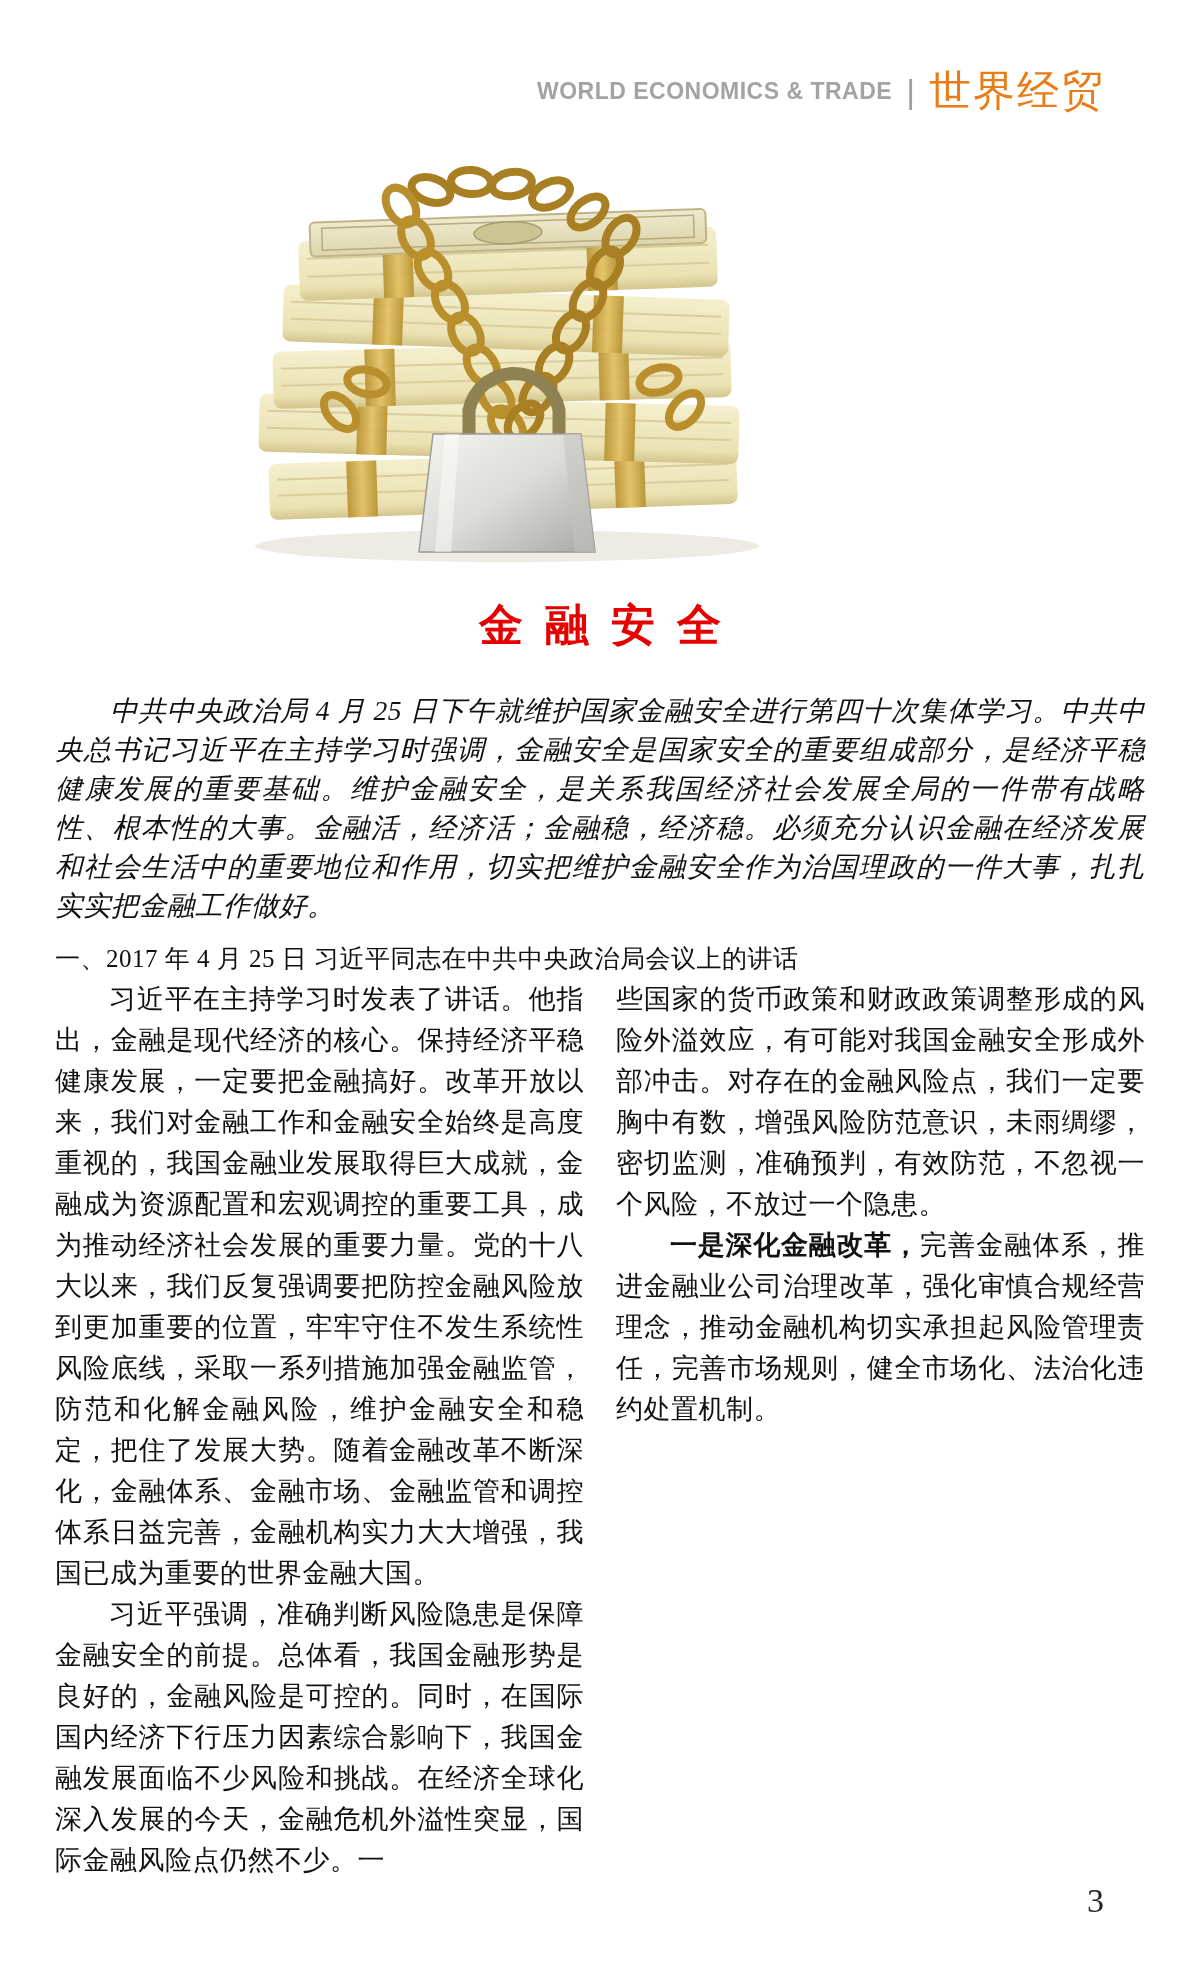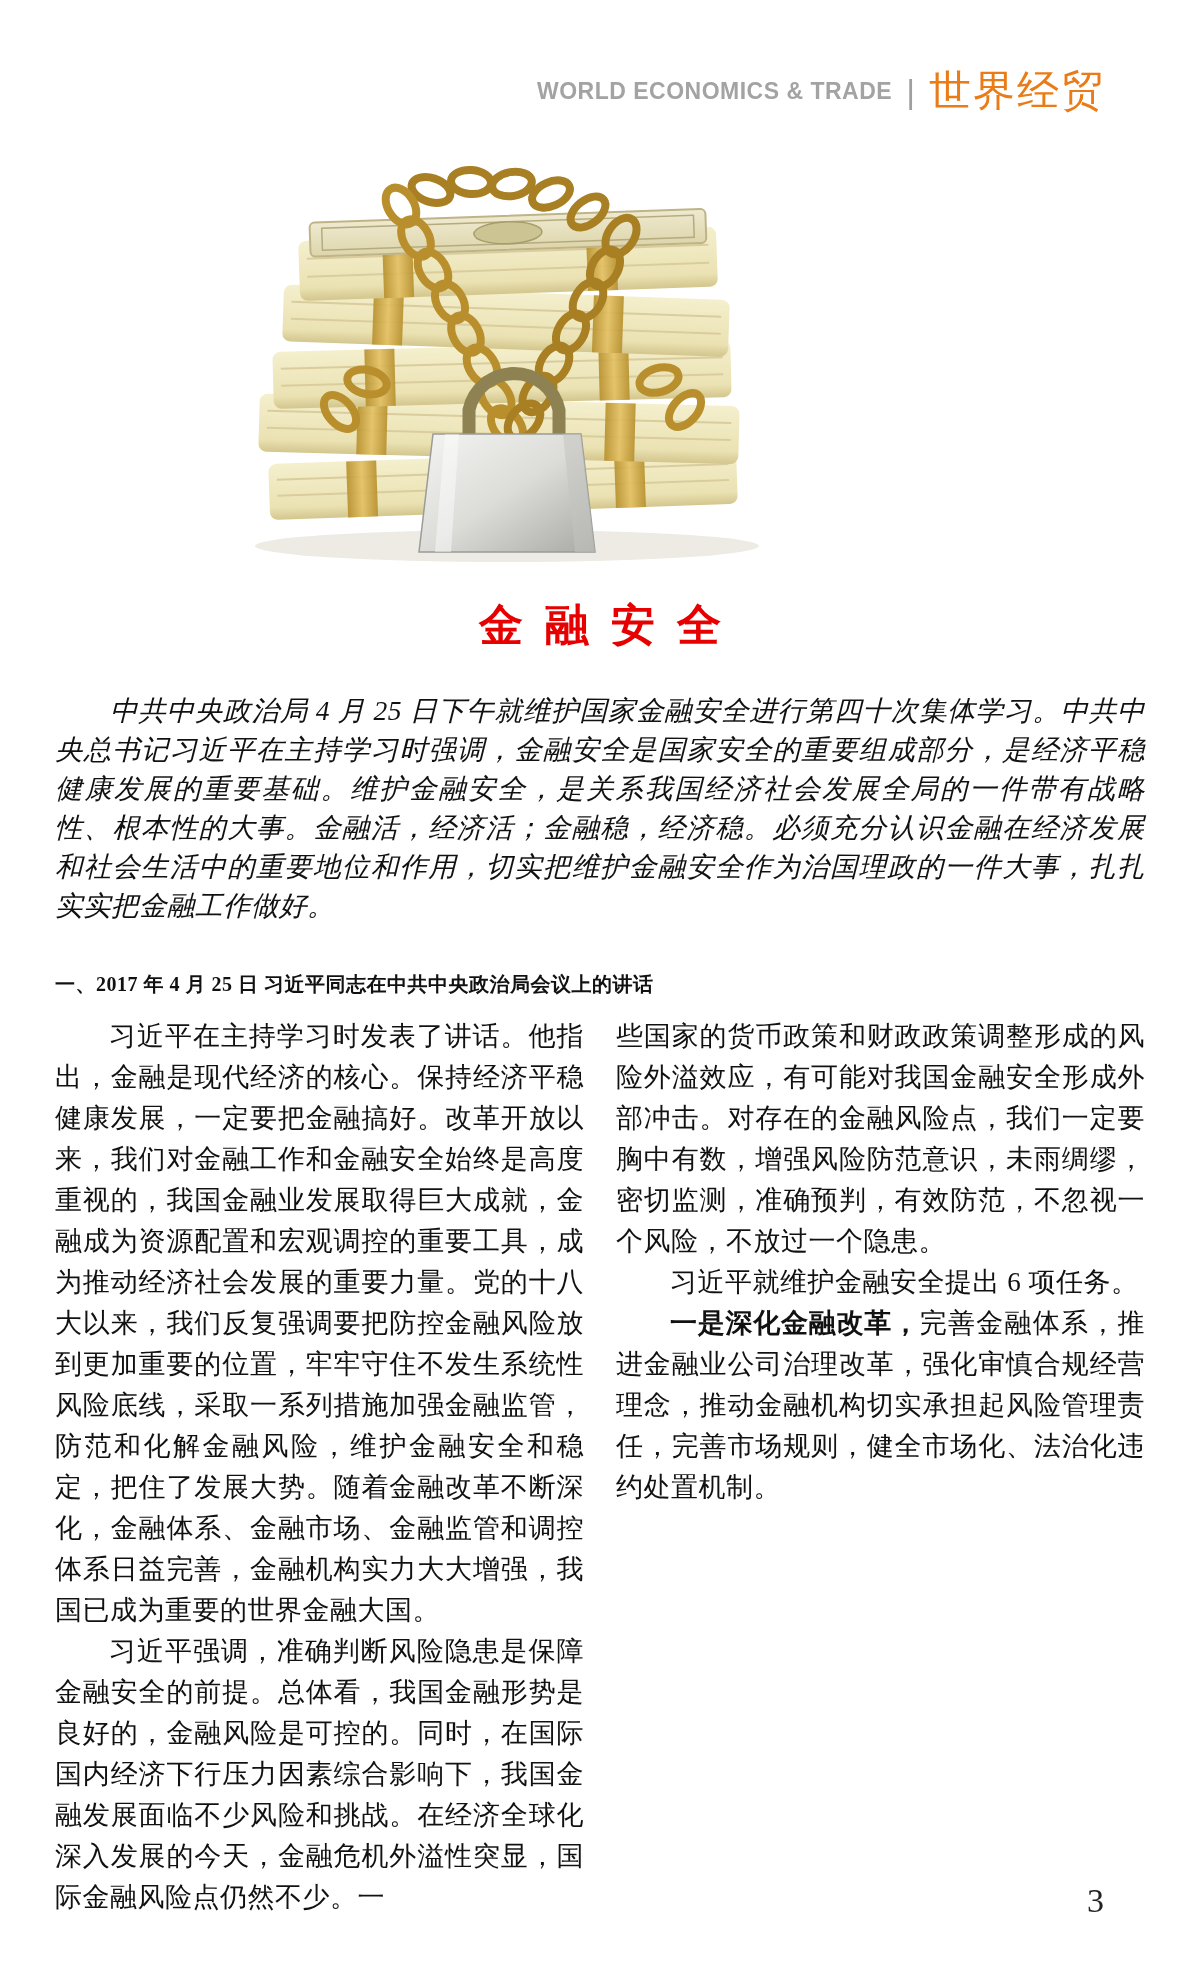--- a/index.html
+++ b/index.html
@@ -71,31 +71,31 @@
     font-style: italic;
     font-size: 27.5px;
     line-height: 39px;
     text-align: justify;
     letter-spacing: 0.5px;
   }
   .intro p { text-indent: 2em; }
 
   
   .section-heading {
-    margin-top: 46px;
-    font-size: 20px;
-    font-weight: bold;
+    margin-top: 17px;
+    font-size: 25px;
+    font-weight: normal;
     letter-spacing: 0.5px;
   }
 
   
   .columns {
     display: flex;
     gap: 32px;
-    margin-top: 18px;
+    margin-top: 4px;
   }
   .col {
     width: 529px;
     font-size: 27px;
     line-height: 41px;
     text-align: justify;
     letter-spacing: 0.5px;
   }
   .col p { text-indent: 2em; }
   .col p.cont { text-indent: 0; }
@@ -239,20 +239,19 @@
 
   <h2 class="section-heading">一、2017 年 4 月 25 日  习近平同志在中共中央政治局会议上的讲话</h2>
 
   <div class="columns">
     <div class="col">
       <p>习近平在主持学习时发表了讲话。他指出，金融是现代经济的核心。保持经济平稳健康发展，一定要把金融搞好。改革开放以来，我们对金融工作和金融安全始终是高度重视的，我国金融业发展取得巨大成就，金融成为资源配置和宏观调控的重要工具，成为推动经济社会发展的重要力量。党的十八大以来，我们反复强调要把防控金融风险放到更加重要的位置，牢牢守住不发生系统性风险底线，采取一系列措施加强金融监管，防范和化解金融风险，维护金融安全和稳定，把住了发展大势。随着金融改革不断深化，金融体系、金融市场、金融监管和调控体系日益完善，金融机构实力大大增强，我国已成为重要的世界金融大国。</p>
       <p>习近平强调，准确判断风险隐患是保障金融安全的前提。总体看，我国金融形势是良好的，金融风险是可控的。同时，在国际国内经济下行压力因素综合影响下，我国金融发展面临不少风险和挑战。在经济全球化深入发展的今天，金融危机外溢性突显，国际金融风险点仍然不少。一</p>
     </div>
     <div class="col">
       <p class="cont">些国家的货币政策和财政政策调整形成的风险外溢效应，有可能对我国金融安全形成外部冲击。对存在的金融风险点，我们一定要胸中有数，增强风险防范意识，未雨绸缪，密切监测，准确预判，有效防范，不忽视一个风险，不放过一个隐患。</p>
-      <p>习近平就维护金融安全提出 6 项任务。</p>
       <p><strong>一是深化金融改革，</strong><span>完善金融体系，推进金融业公司治理改革，强化审慎合规经营理念，推动金融机构切实承担起风险管理责任，完善市场规则，健全市场化、法治化违约处置机制。</span></p>
     </div>
   </div>
 
 </div>
 
 <div class="page-number">3</div>
 
 </body></html>

